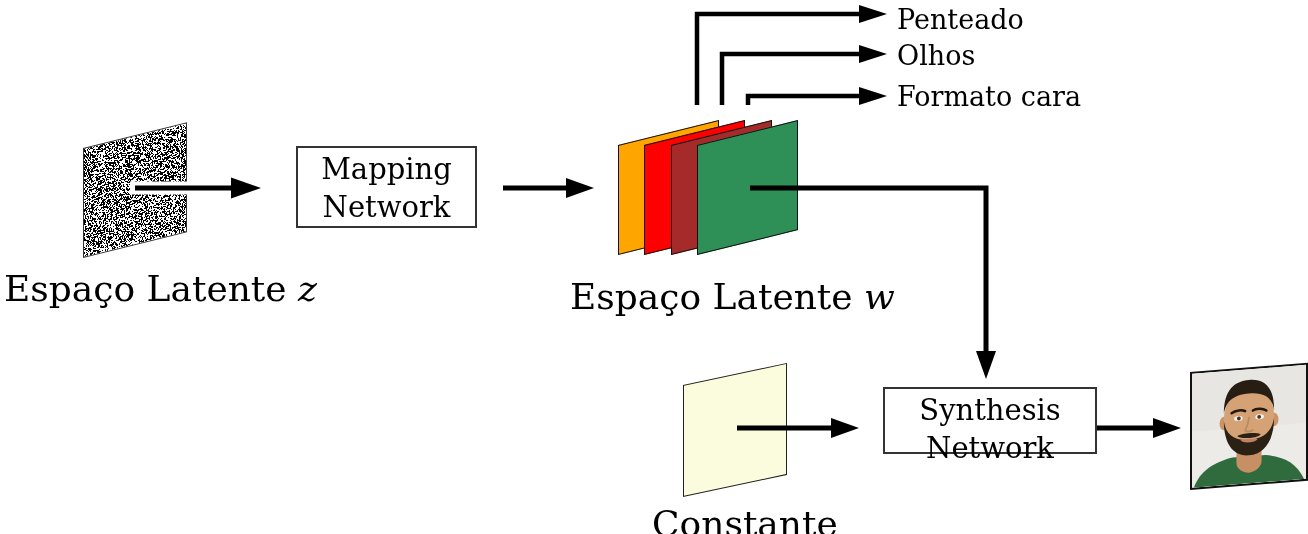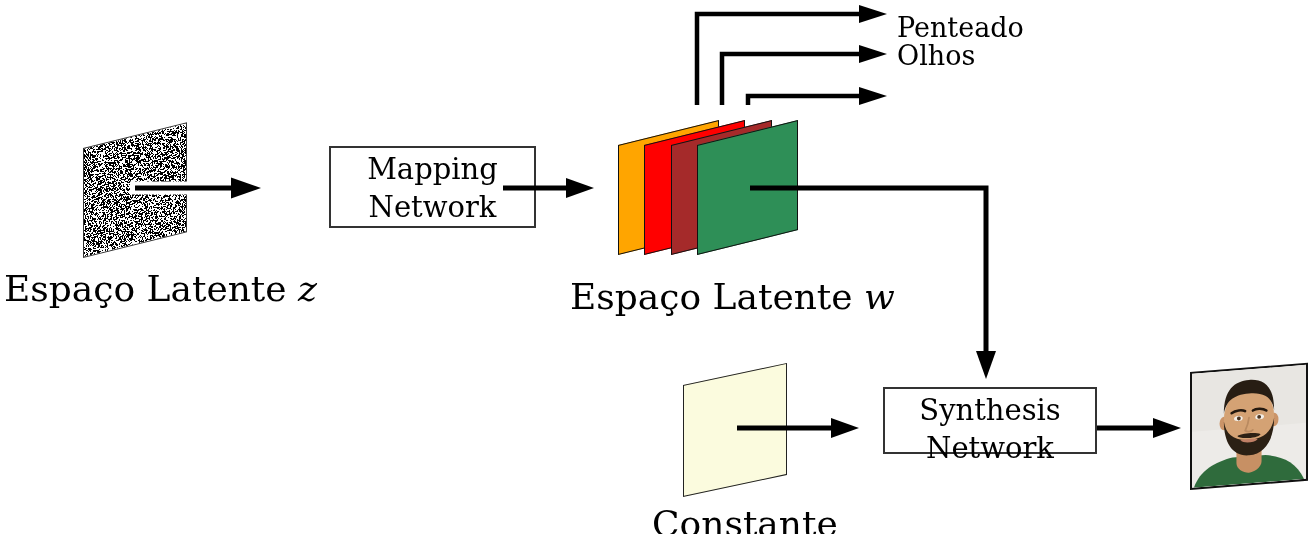--- a/index.html
+++ b/index.html
@@ -7,21 +7,21 @@
     position:relative; width:1308px; height:534px; background:#ffffff;
     overflow:hidden; font-family:"DejaVu Serif","Liberation Serif",serif; color:#000;
   }
   .caption { position:absolute; font-size:36px; white-space:nowrap; }
   .caption .sym { font-style:italic; }
   .feature-label { position:absolute; left:897px; font-size:27px; white-space:nowrap; }
   .net-box {
     position:absolute; box-sizing:border-box; border:2px solid #333; background:#fff;
     text-align:center; font-size:29px; line-height:38px; padding-top:2px;
   }
-  .box-mapping   { left:296px; top:146px; width:207px; height:82px;margin-left:33px; }
+  .box-mapping   { left:296px; top:146px; width:181px; height:82px; }
   .box-synthesis { left:883px; top:387px; width:214px; height:67px; }
   .skew-plane { position:absolute; transform-origin:0 0; box-sizing:border-box; }
   .noise-plane { left:83px; top:148px; width:104px; height:110px;
                  transform:skewY(-13.9deg); border:1px solid #333; background:#fff; }
   .w-layer { width:101px; height:110px; top:145px; transform:skewY(-13.9deg);
              border:1.5px solid #111; }
   .w-layer-0 { left:618px; }
   .w-layer-1 { left:644px; }
   .w-layer-2 { left:671px; }
   .w-layer-3 { left:697px; }
@@ -74,22 +74,23 @@
   <div class="skew-plane w-layer w-layer-0" style="background-color: rgb(255, 165, 0);"></div>
   <div class="skew-plane w-layer w-layer-1" style="background-color: rgb(255, 0, 0);"></div>
   <div class="skew-plane w-layer w-layer-2" style="background-color: rgb(165, 42, 42);"></div>
   <div class="skew-plane w-layer w-layer-3" style="background-color: rgb(46, 143, 87);"></div>
 
   <div class="caption" style="left:570px; top:276px;">
     <span>Espaço Latente</span>
     <span class="sym">w</span>
   </div>
 
-  <div class="feature-label" style="top:12px;">Penteado</div>
+  <div class="feature-label" style="top:4px;">Penteado</div>
   <div class="feature-label" style="top:40px;text-align:center;">Olhos</div>
+  <div class="feature-label" style="top:81px;">Formato cara</div>
 
   <div class="skew-plane constant-plane" style="background-color: rgb(251, 251, 222);"></div>
 
   <div class="caption" style="left:652px; top:503px;">
     <span>Constante</span>
   </div>
 
   <div class="net-box box-synthesis">
     <div>Synthesis</div>
     <div>Network</div>

